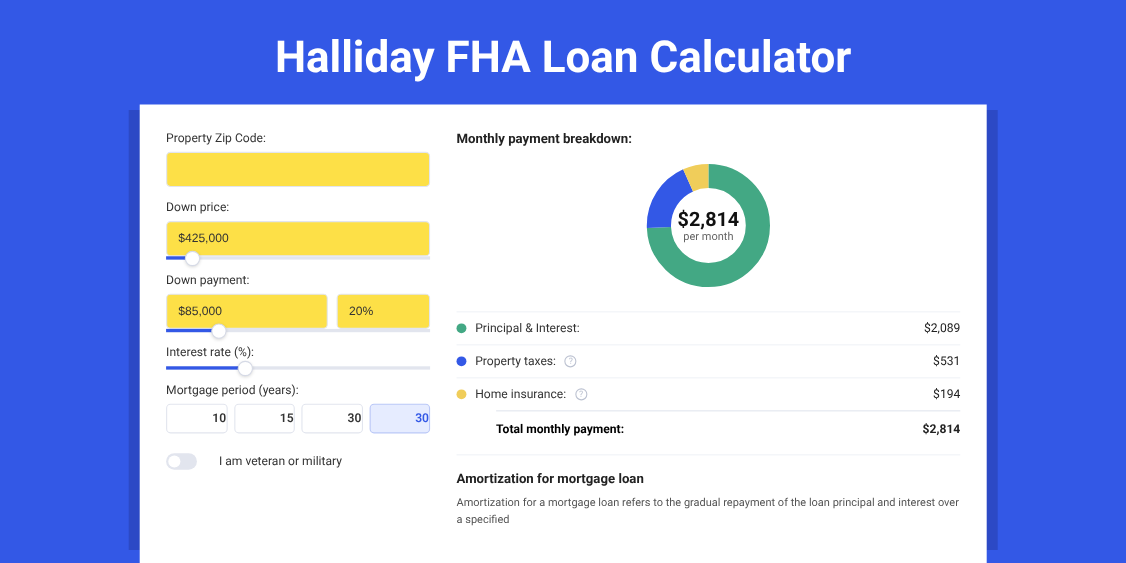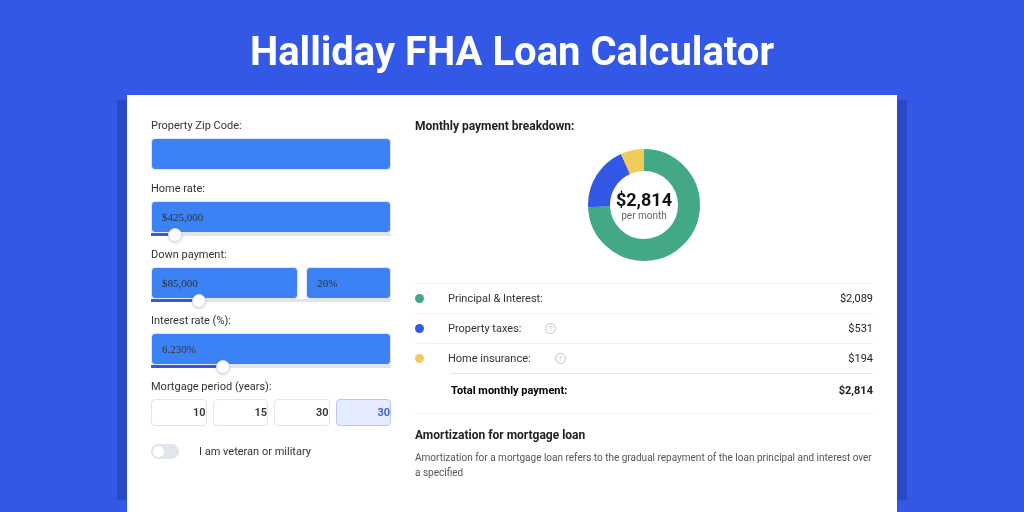--- a/index.html
+++ b/index.html
@@ -47,22 +47,21 @@
     margin-bottom: 6px;
     margin-top: 12px;
   }
   .field {
     width: 100%;
     border: 1px solid #e2e5ee;
     border-radius: 4px;
     padding: 9px 10px;
     font-size: 11px;
     color: #333;
-    background: #3b82f6;
-    font-family: Liberation Serif, serif;
+    background: #fde047;
   }
   .field-row { display: flex; gap: 8px; }
   .field-row .field:first-child { flex: 2; }
   .field-row .field:last-child { flex: 1; }
   .slider-track {
     position: relative;
     height: 3px;
     background: #e2e5ee;
     margin-top: 0;
   }
@@ -116,21 +115,21 @@
     position: absolute; inset: 0; display: flex; flex-direction: column;
     align-items: center; justify-content: center;
   }
   .donut-amount { font-size: 18px; font-weight: 700; color: #111; }
   .donut-sub { font-size: 10px; color: #666; }
   .legend-row {
     display: flex; align-items: center; justify-content: space-between;
     padding: 8px 0; border-top: 1px solid #f0f2f7; font-size: 11px;
   }
   .legend-row:first-of-type { border-top: 1px solid #f0f2f7; margin-top: 6px; }
-  .legend-left { display: flex; align-items: center; gap: 24px; color: #333; }
+  .legend-left { display: flex; align-items: center; gap: 8px; color: #333; }
   .dot { width: 9px; height: 9px; border-radius: 50%; display: inline-block; }
   .info-icon {
     width: 11px; height: 11px; border: 1px solid #bcc2d1; border-radius: 50%;
     display: inline-flex; align-items: center; justify-content: center;
     font-size: 8px; color: #bcc2d1;
   }
   .legend-val { color: #222; }
   .total-row { font-weight: 700; border-top: 1px solid #e2e5ee; padding: 10px 0; margin-left: 36px;}
   .amort-box { border-top: 1px solid #f0f2f7; margin-top: 6px; padding-top: 14px; }
   .amort-title { font-size: 12px; font-weight: 700; color: #222; margin-bottom: 8px;}
@@ -142,39 +141,38 @@
 <h1 class="page-title">Halliday FHA Loan Calculator</h1>
 <div class="shadow-strip"></div>
 
 <div class="card">
 
   <div class="form-col">
 
     <label class="lbl" style="margin-top:0">Property Zip Code:</label>
     <input class="field" value="" style="">
 
-    <label class="lbl">Home rate:</label>
+    <label class="lbl">Down price:</label>
     <input class="field" value="$425,000" style="">
     <div class="slider-track">
       <div class="slider-fill" id="price-fill" style="width: 10%;"></div>
       <div class="slider-thumb" id="price-thumb" style="left: 10%;"></div>
     </div>
 
     <label class="lbl">Down payment:</label>
     <div class="field-row">
       <input class="field" value="$85,000" style="">
       <input class="field" value="20%" style="">
     </div>
     <div class="slider-track">
       <div class="slider-fill" id="down-fill" style="width: 20%;"></div>
       <div class="slider-thumb" id="down-thumb" style="left: 20%;"></div>
     </div>
 
     <label class="lbl">Interest rate (%):</label>
-    <input class="field" value="6.230%" style="">
     <div class="slider-track">
       <div class="slider-fill" id="rate-fill" style="width: 30%;"></div>
       <div class="slider-thumb" id="rate-thumb" style="left: 30%;"></div>
     </div>
 
     <label class="lbl">Mortgage period (years):</label>
     <div class="period-row" id="period-row">
         <div class="period-btn">10</div>
         <div class="period-btn">15</div>
         <div class="period-btn">30</div>

